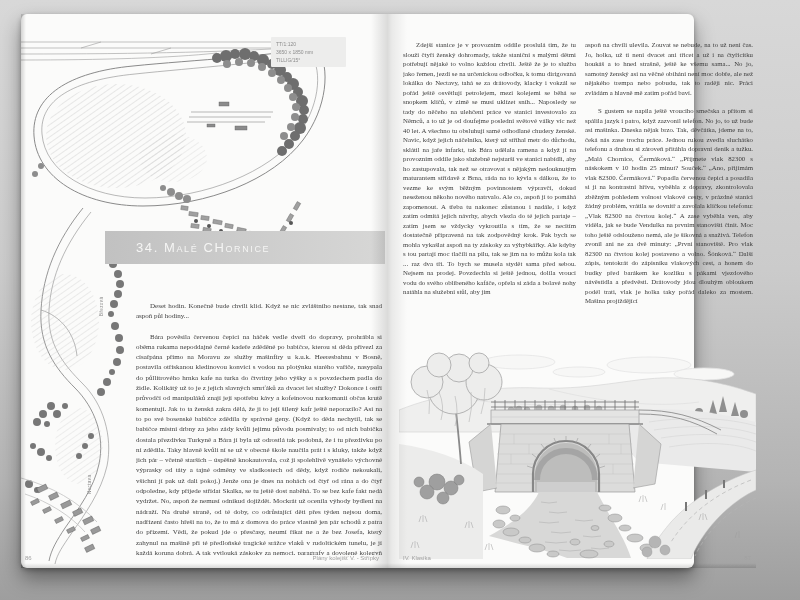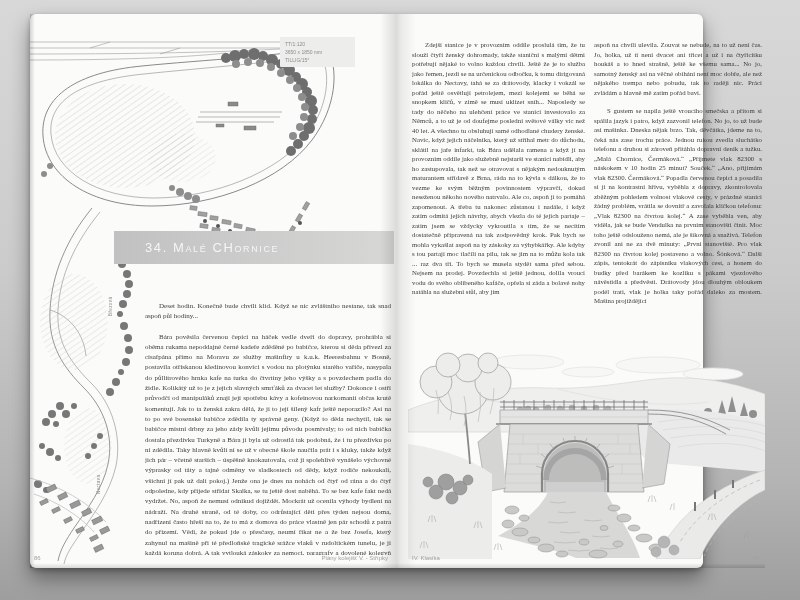--- a/index.html
+++ b/index.html
@@ -1,19 +1,19 @@
 <!DOCTYPE html>
 <html><head>
 <meta charset="utf-8">
 <style>
   html,body{margin:0;padding:0;width:800px;height:600px;overflow:hidden;
     background:linear-gradient(180deg,#d8d8d8 0%,#cbcbcb 45%,#b4b4b4 80%,#9e9e9e 100%);
     font-family:"Liberation Serif",serif;}
   .scene{position:relative;width:800px;height:600px;}
-  .book{position:absolute;left:30px;top:14px;width:673px;height:554px;background:#fbfbfa;
+  .book{position:absolute;left:21px;top:14px;width:673px;height:554px;background:#fbfbfa;
     border-radius:6px;box-shadow:0 10px 20px rgba(0,0,0,.40),0 2px 5px rgba(0,0,0,.28);}
   .page{position:absolute;top:0;height:554px;overflow:hidden;}
   .page.left{left:0;width:367px;}
   .page.right{left:367px;width:368px;}
   .gutter{position:absolute;left:350px;top:0;width:36px;height:554px;pointer-events:none;
     background:linear-gradient(90deg,rgba(0,0,0,0) 0%,rgba(0,0,0,.13) 46%,rgba(0,0,0,.07) 58%,rgba(0,0,0,0) 100%);}
   .edgeL{position:absolute;left:0;top:0;width:5px;height:554px;pointer-events:none;
     background:linear-gradient(90deg,rgba(0,0,0,.16),rgba(0,0,0,0));}
   .edgeB{position:absolute;left:0;bottom:0;width:735px;height:5px;pointer-events:none;
     background:linear-gradient(0deg,rgba(0,0,0,.14),rgba(0,0,0,0));}

